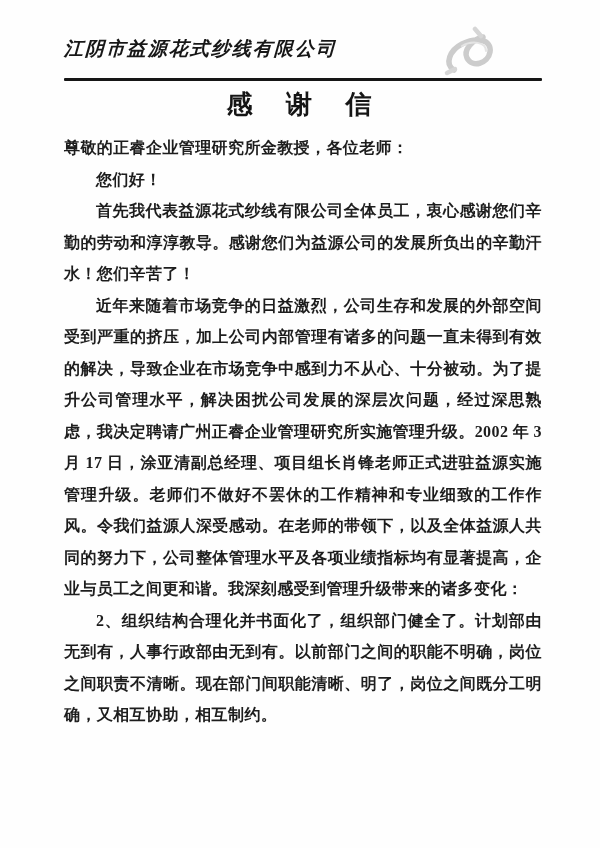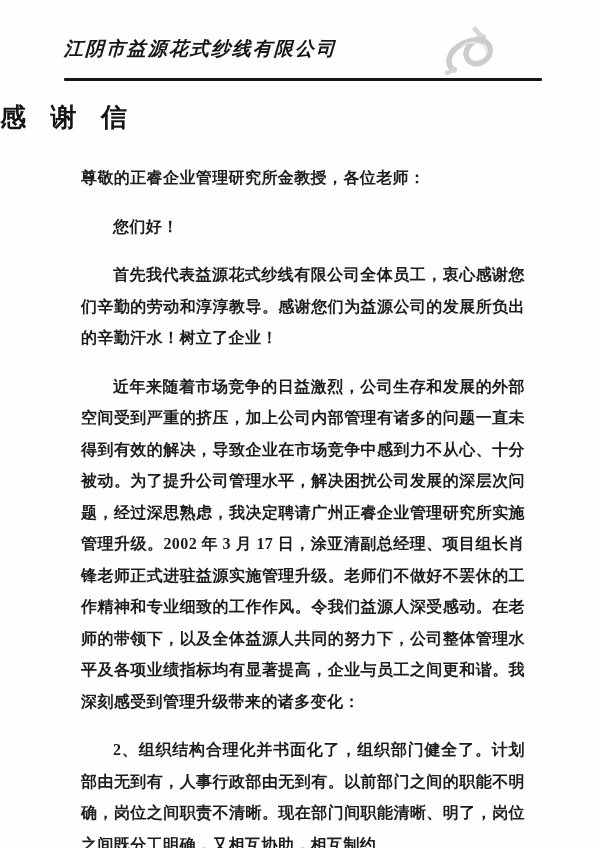--- a/index.html
+++ b/index.html
@@ -48,41 +48,42 @@
 
   .header-rule {
     margin-top: 16px;
     height: 3px;
     background: #161616;
     border-radius: 1px;
   }
 
   
   .letter-title {
-    margin-top: 19px;
-    text-align: left;
+    margin-top: 6px;
+    text-align: center;
     font-size: 26px;
     font-weight: bold;
     letter-spacing: 2px;
     word-spacing: 14px;
     color: #151515;
+    font-family: Liberation Mono, monospace;
   }
 
   
   .letter-body {
     padding: 10px 58px 0 64px;
     font-size: 16px;
     font-weight: bold;
     line-height: 31.5px;
     text-align: justify;
     color: #1d1d1d;
     letter-spacing: 0.4px;
   }
 
-  .letter-body p { margin: 17px; }
+  .letter-body p { margin: 0; }
 
   .indent { text-indent: 2em; }
 
   .salutation { text-indent: 0; }
 </style>
 </head>
 <body>
 
 <div class="page">
 
@@ -100,21 +101,21 @@
   </div>
 
   <div class="letter-title">感 谢 信</div>
 
   <div class="letter-body">
 
     <p class="salutation">尊敬的正睿企业管理研究所金教授，各位老师：</p>
 
     <p class="indent">您们好！</p>
 
-    <p class="indent">首先我代表益源花式纱线有限公司全体员工，衷心感谢您们辛勤的劳动和淳淳教导。感谢您们为益源公司的发展所负出的辛勤汗水！树立了企业！</p>
+    <p class="indent">首先我代表益源花式纱线有限公司全体员工，衷心感谢您们辛勤的劳动和淳淳教导。感谢您们为益源公司的发展所负出的辛勤汗水！您们辛苦了！</p>
 
     <p class="indent">近年来随着市场竞争的日益激烈，公司生存和发展的外部空间受到严重的挤压，加上公司内部管理有诸多的问题一直未得到有效的解决，导致企业在市场竞争中感到力不从心、十分被动。为了提升公司管理水平，解决困扰公司发展的深层次问题，经过深思熟虑，我决定聘请广州正睿企业管理研究所实施管理升级。2002 年 3 月 17 日，涂亚清副总经理、项目组长肖锋老师正式进驻益源实施管理升级。老师们不做好不罢休的工作精神和专业细致的工作作风。令我们益源人深受感动。在老师的带领下，以及全体益源人共同的努力下，公司整体管理水平及各项业绩指标均有显著提高，企业与员工之间更和谐。我深刻感受到管理升级带来的诸多变化：</p>
 
 
     <p class="indent">2、组织结构合理化并书面化了，组织部门健全了。计划部由无到有，人事行政部由无到有。以前部门之间的职能不明确，岗位之间职责不清晰。现在部门间职能清晰、明了，岗位之间既分工明确，又相互协助，相互制约。</p>
 
   </div>
 
 </div>
 

